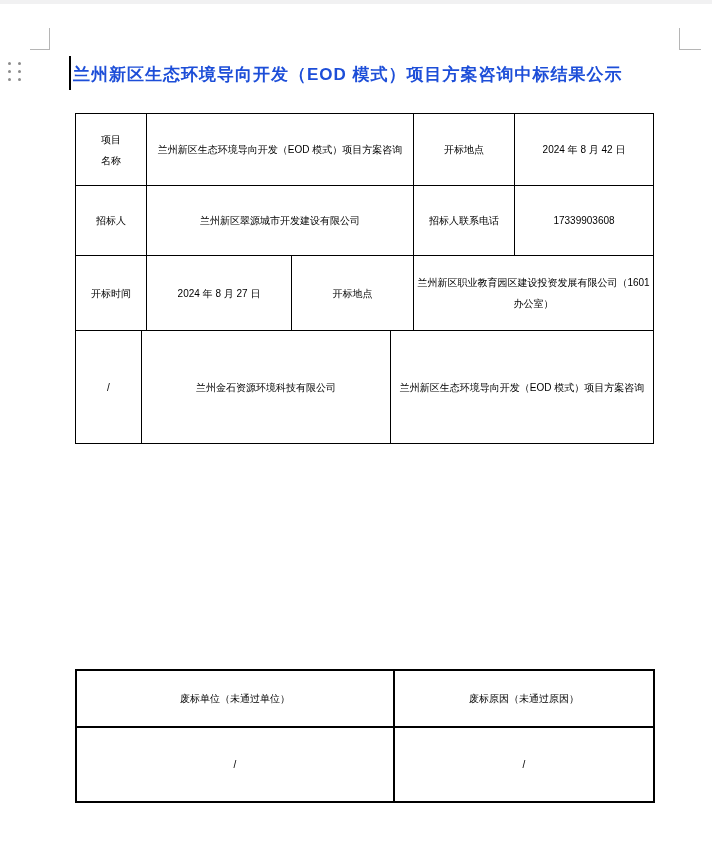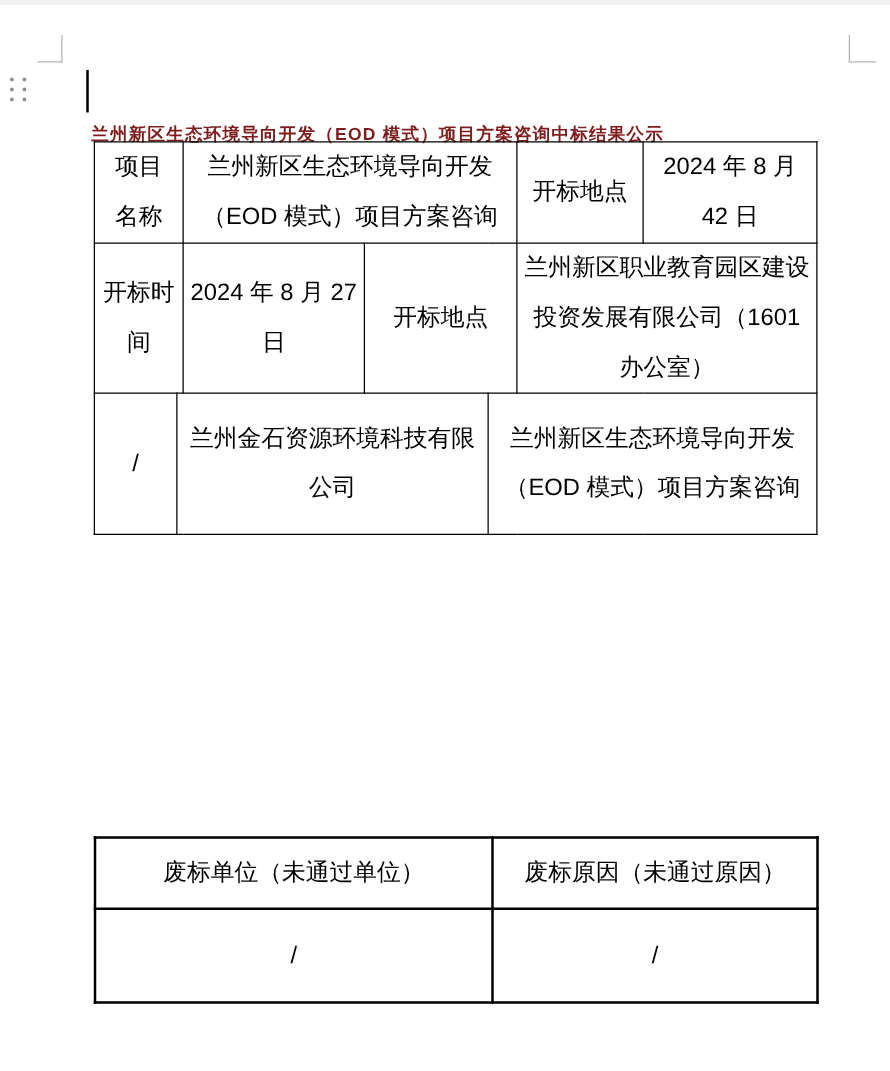--- a/index.html
+++ b/index.html
@@ -55,37 +55,36 @@
   .caret {
     position: absolute;
     left: 69px; top: 56px;
     width: 2px; height: 34px;
     background: #000000;
   }
   .doc-title {
     position: absolute;
     left: 73px; top: 63px;
     width: 600px;
-    font-size: 14px;
+    font-size: 17px;
     font-weight: bold;
     letter-spacing: 1px;
     white-space: nowrap;
-    color: #7f1d1d;
-    margin-top: 36px;
+    color: #1d4ed8;
   }
   table {
     border-collapse: collapse;
     table-layout: fixed;
     position: absolute;
   }
   td {
     border: 1px solid #000000;
     text-align: center;
     vertical-align: middle;
-    font-size: 19px;
+    font-size: 10px;
     line-height: 2.1;
     padding: 0 3px;
     overflow: hidden;
     color: #000000;
   }
   .t1 { left: 75px; top: 113px; width: 578px; }
   .t2 { left: 75px; top: 669px; width: 578px; }
   .t2 td { border: 2px solid #000000; }
   .pre { white-space: pre-line; }
 </style>
@@ -123,20 +122,26 @@
         <col style="width:139px">
     </colgroup>
     <tbody>
         <tr style="height:72px">
       <td colspan="2" class="pre">项目
 名称</td>
       <td colspan="3">兰州新区生态环境导向开发（EOD 模式）项目方案咨询</td>
       <td>开标地点</td>
       <td>2024 年 8 月 42 日</td>
     </tr>
+    <tr style="height:70px">
+      <td colspan="2">招标人</td>
+      <td colspan="3">兰州新区翠源城市开发建设有限公司</td>
+      <td>招标人联系电话</td>
+      <td>17339903608</td>
+    </tr>
     <tr style="height:75px">
       <td colspan="2">开标时间</td>
       <td>2024 年 8 月 27 日</td>
       <td colspan="2">开标地点</td>
       <td colspan="2">兰州新区职业教育园区建设投资发展有限公司（1601 办公室）</td>
     </tr>
     <tr style="height:113px">
       <td>/</td>
       <td colspan="3">兰州金石资源环境科技有限公司</td>
       <td colspan="3">兰州新区生态环境导向开发（EOD 模式）项目方案咨询</td>

